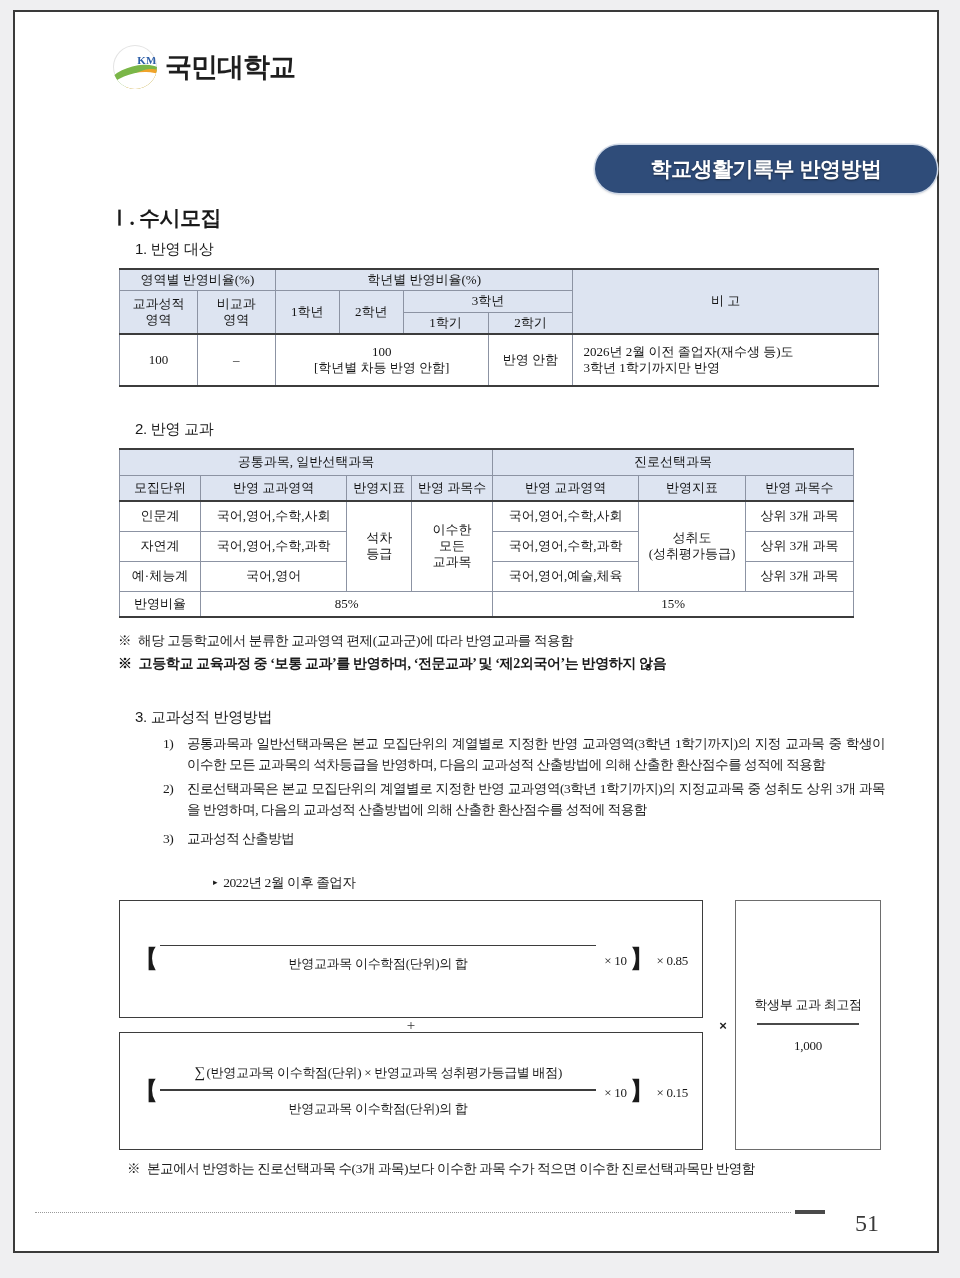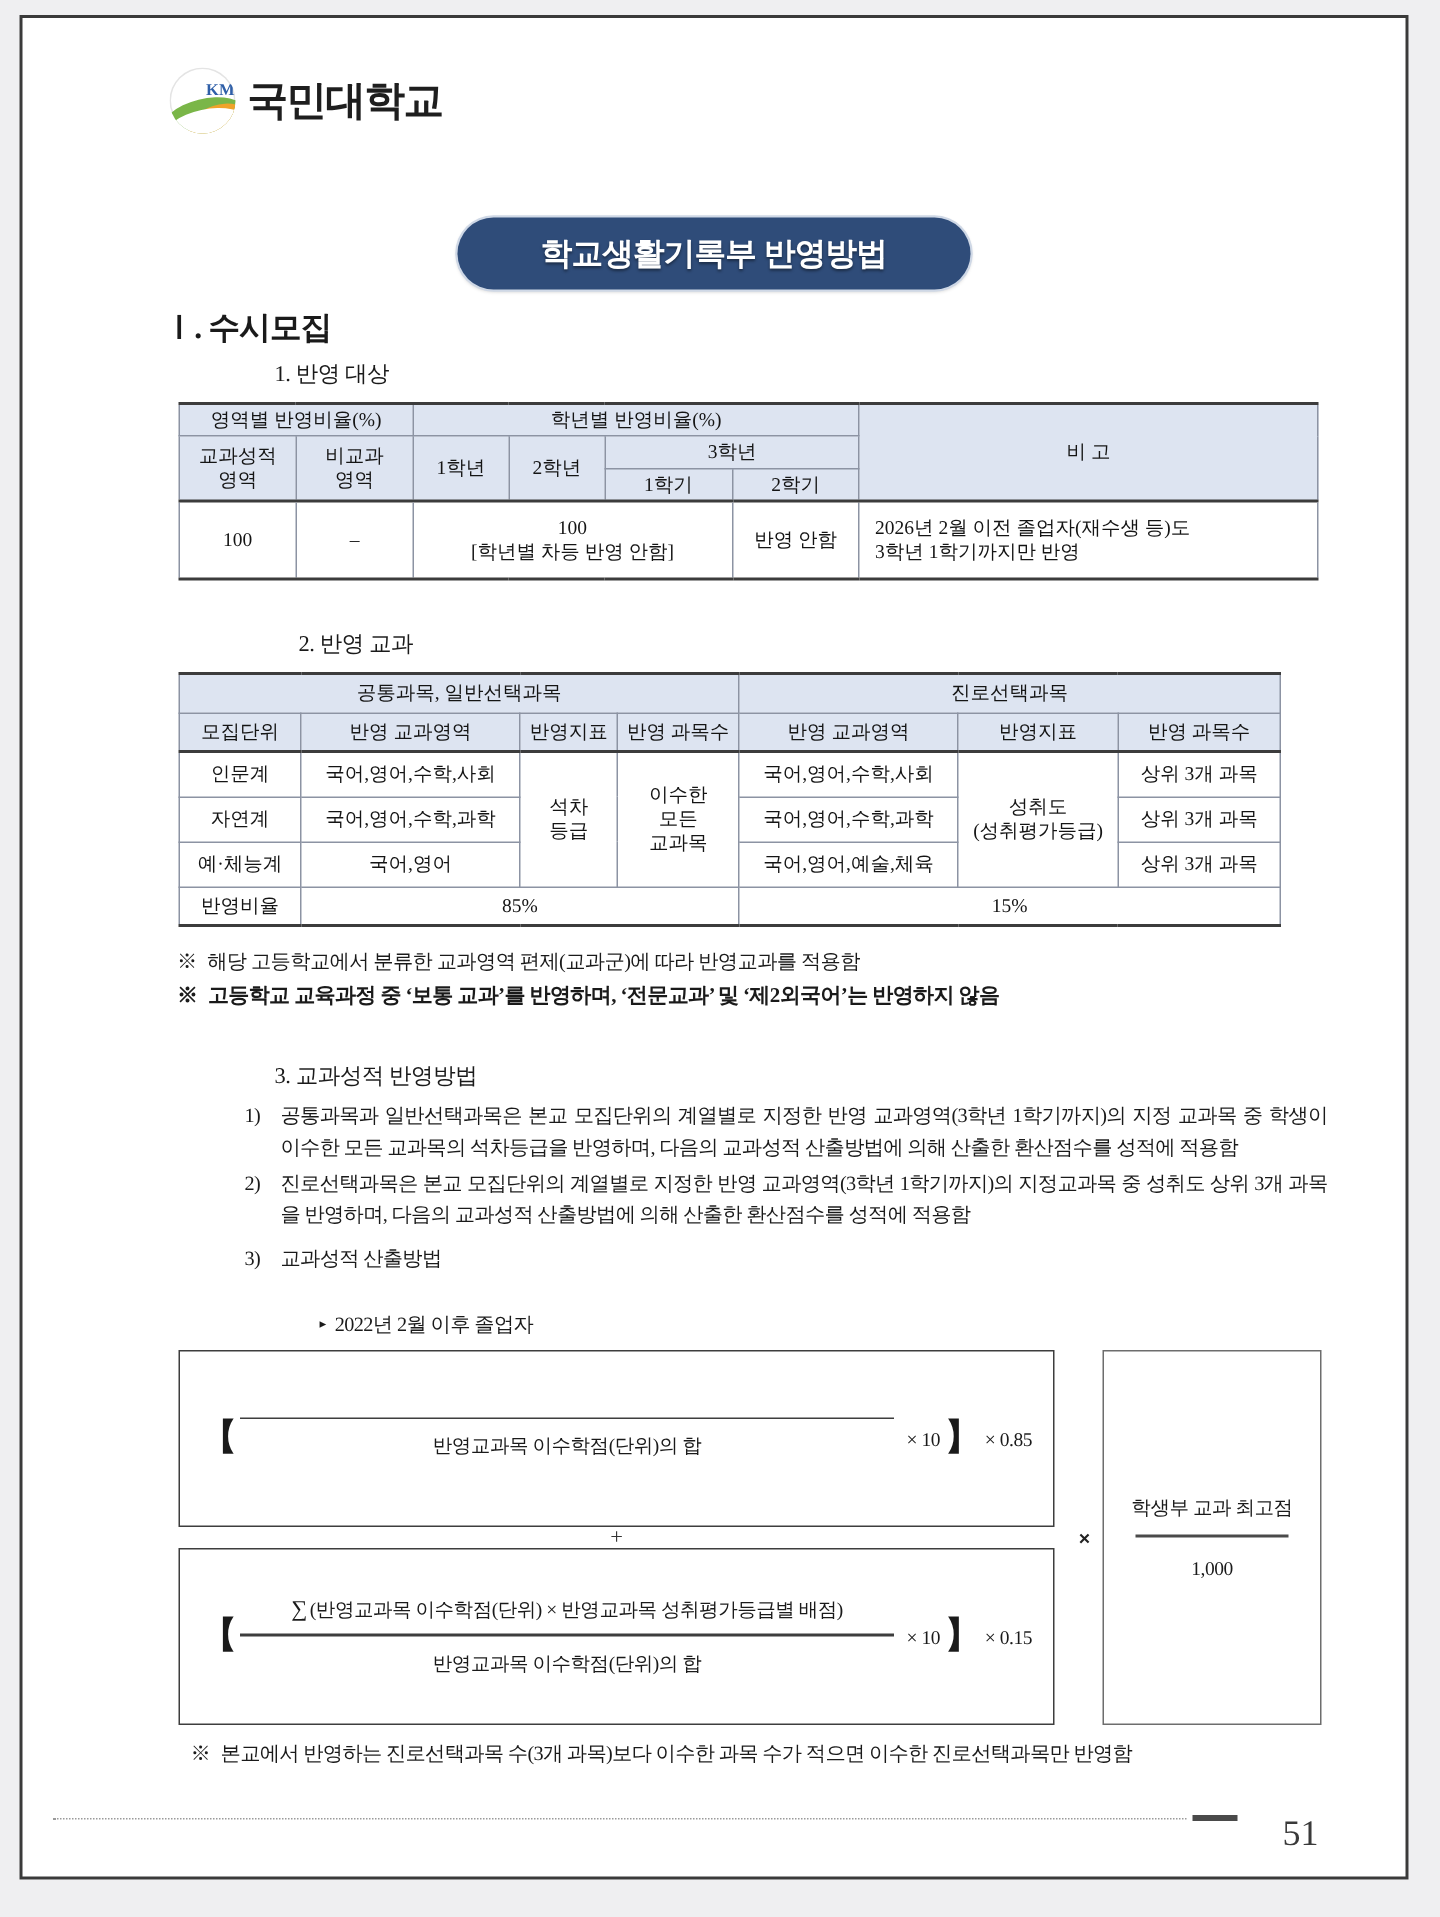--- a/index.html
+++ b/index.html
@@ -105,21 +105,21 @@
     color: #1e1e1e;
   }
 
   
   .title-pill-wrap {
     position: absolute;
     left: 0;
     right: 0;
     top: 133px;
     display: flex;
-    justify-content: center;
+    justify-content: flex-end;
   }
   .title-pill {
     width: 342px;
     height: 48px;
     border-radius: 26px;
     background:
       repeating-radial-gradient(circle at 8% 50%,
         rgba(255,255,255,0.085) 0px,
         rgba(255,255,255,0.085) 1px,
         rgba(255,255,255,0) 1px,
@@ -144,28 +144,27 @@
   .h-roman {
     position: absolute;
     left: 94px;
     top: 192px;
     font-family: "Liberation Serif", serif;
     font-weight: bold;
     font-size: 21px;
     letter-spacing: -0.5px;
   }
   .h-num {
-    font-family: Liberation Serif, serif;
+    font-family: Liberation Sans, sans-serif;
     font-size: 15px;
     letter-spacing: -0.3px;
-    margin-left: 48px;
   }
 
   .lbl-1 { position: absolute; left: 120px; top: 228px; }
-  .lbl-2 { position: absolute; left: 136px; top: 408px; }
+  .lbl-2 { position: absolute; left: 120px; top: 408px; }
   .lbl-3 { position: absolute; left: 120px; top: 696px; }
 
   
   table {
     border-collapse: collapse;
     font-family: "Liberation Serif", serif;
     font-size: 13px;
     color: #141414;
   }
   table td, table th {

